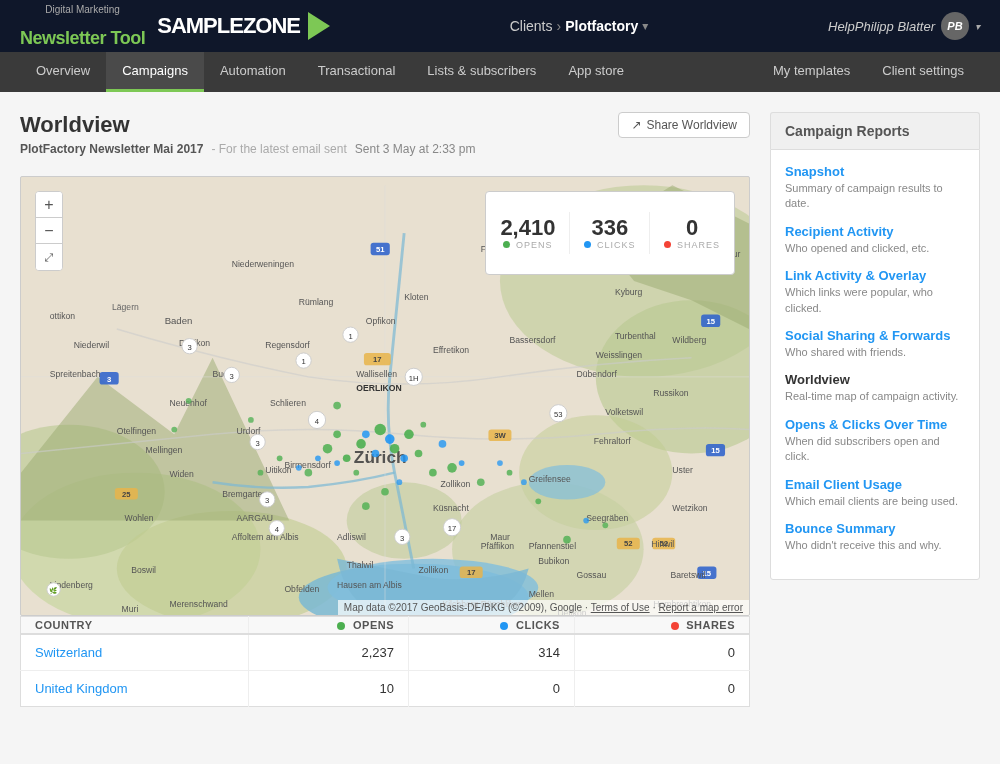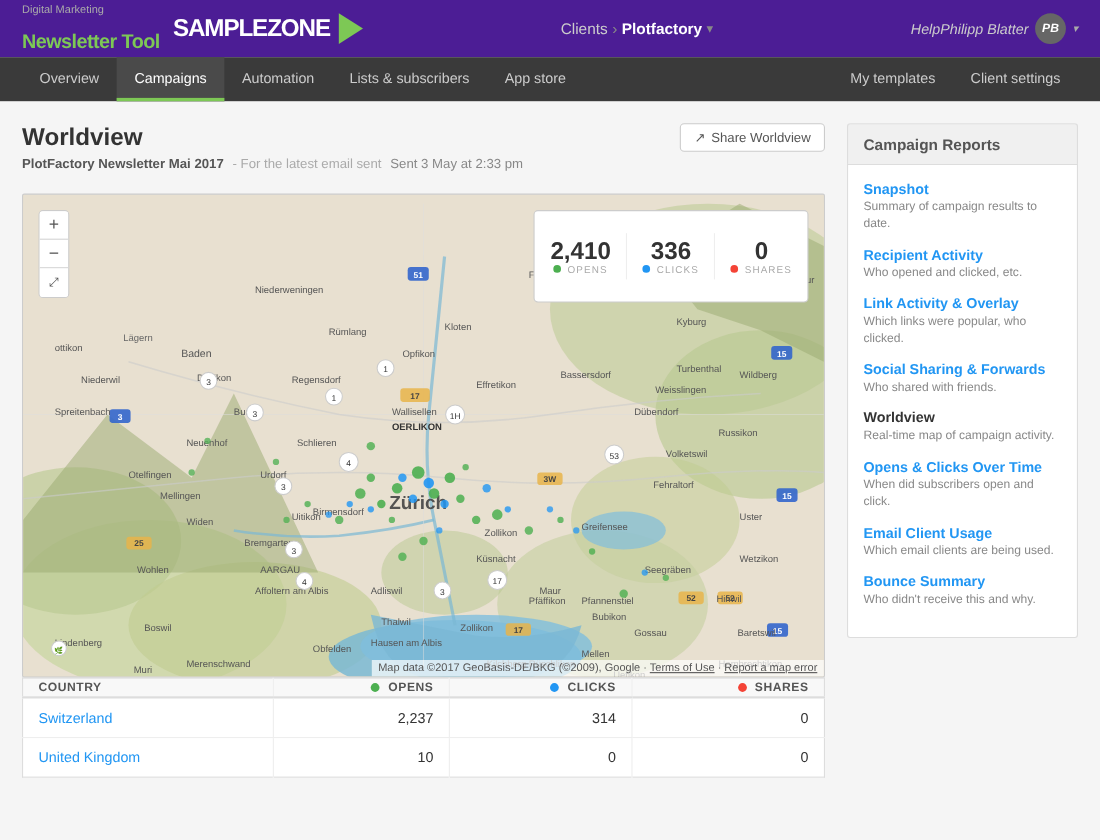--- a/index.html
+++ b/index.html
@@ -1,25 +1,26 @@
 <!DOCTYPE html>
 <html><head>
   <meta charset="utf-8">
   <style>
     * { box-sizing: border-box; margin: 0; padding: 0; }
     body { font-family: Arial, Helvetica, sans-serif; font-size: 13px; background: #f5f5f5; color: #333; }
 
     
     .top-header {
-      background: #4c1d95;
+      background: #0f172a;
       display: flex;
       align-items: center;
       padding: 0 20px;
       height: 52px;
       justify-content: space-between;
+      text-align: center;
     }
     .logo-area { display: flex; align-items: center; gap: 12px; }
     .logo-text-small { color: #aaa; font-size: 10px; line-height: 1.2; }
     .logo-text-large { color: #7dc855; font-size: 18px; font-weight: bold; letter-spacing: -0.5px; margin-top: 12px; }
     .logo-brand {
       display: flex;
       align-items: center;
       gap: 4px;
     }
     .logo-brand-name {
@@ -347,20 +348,21 @@
       <span class="dropdown-arrow">▾</span>
     </div>
   </div>
 </header>
 
 <nav class="nav-bar">
   <div class="nav-left">
     <a class="nav-item">Overview</a>
     <a class="nav-item active">Campaigns</a>
     <a class="nav-item">Automation</a>
+    <a class="nav-item">Transactional</a>
     <a class="nav-item">Lists &amp; subscribers</a>
     <a class="nav-item">App store</a>
   </div>
   <div class="nav-right">
     <a class="nav-item">My templates</a>
     <a class="nav-item">Client settings</a>
   </div>
 </nav>
 
 <div class="main-content">

